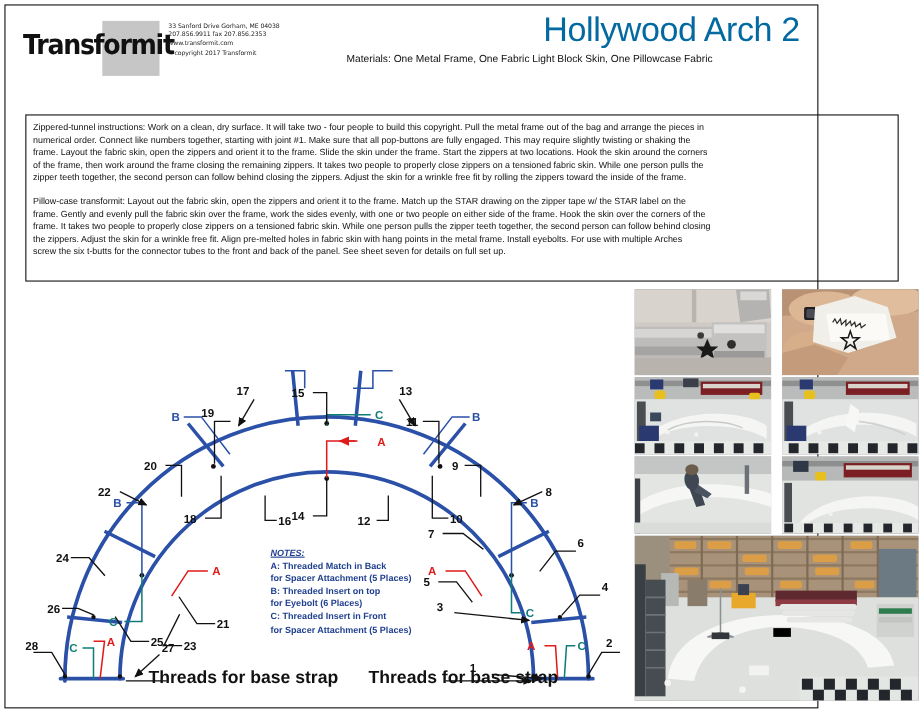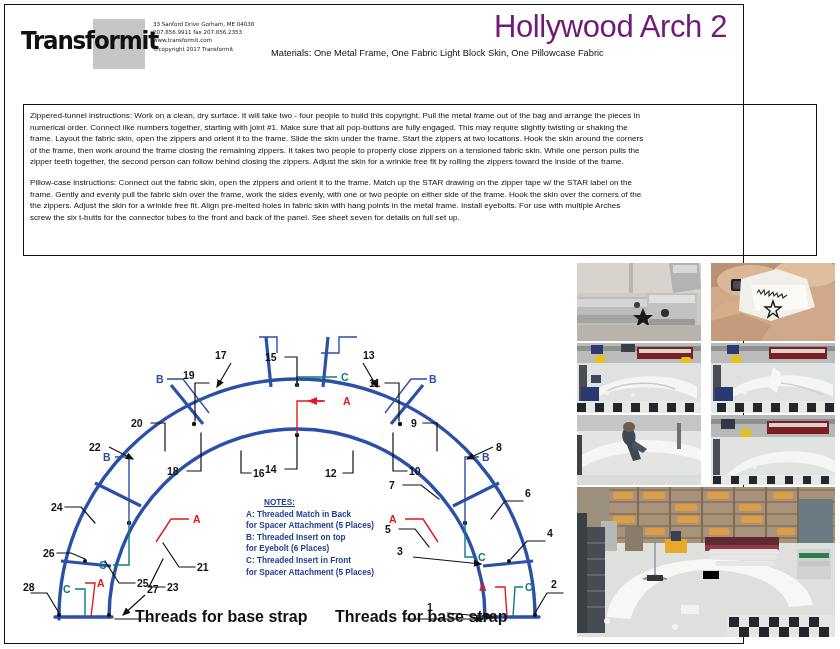--- a/index.html
+++ b/index.html
@@ -52,34 +52,34 @@
     color: #1a1a1a;
     letter-spacing: -0.05px;
   }
   .addr div { white-space: nowrap; }
 
   .doc-title {
     position: absolute; right: 16px; top: 4px;
     font-family: "Liberation Sans", sans-serif;
     font-size: 31px;
     font-weight: normal;
-    color: #701a75;
+    color: #0369a1;
     letter-spacing: -0.4px;
     white-space: nowrap;
   }
   .materials {
     position: absolute; right: 16px; top: 42px;
     width: 456px;
     font-family: "Liberation Sans", sans-serif;
     font-size: 9.3px;
     line-height: 12.6px;
     color: #111;
     text-align: left;
   }
-  .materials div { white-space: nowrap; }
+  .materials div { white-space: nowrap; margin-left: 44px; }
 
   
   .instr-box {
     position: absolute;
     left: 18px; top: 99px;
     width: 794px; height: 152px;
     border: 1px solid #111;
     box-sizing: border-box;
     padding: 5px 6px 0 6px;
   }
@@ -106,23 +106,23 @@
   .notes {
     position: absolute;
     left: 241px; top: 492px;
     font-family: "Liberation Sans", sans-serif;
     font-size: 8.2px;
     line-height: 11.6px;
     color: #1f3f8f;
     font-weight: bold;
   }
   .notes .nt-title {
+    font-style: italic;
     text-decoration: underline;
     font-weight: bold;
-    margin-left: 18px;
   }
   .notes div { white-space: nowrap; }
 
   .base-label {
     position: absolute;
     font-family: "Liberation Sans", sans-serif;
     font-size: 16px;
     font-weight: bold;
     color: #111;
     white-space: nowrap;
@@ -186,22 +186,23 @@
 
   <div class="instr-box">
     <p class="para">
       <span class="ln">Zippered-tunnel instructions: Work on a clean, dry surface. It will take two - four people to build this copyright. Pull the metal frame out of the bag and arrange the pieces in</span>
       <span class="ln">numerical order. Connect like numbers together, starting with joint #1. Make sure that all pop-buttons are fully engaged. This may require slightly twisting or shaking the</span>
       <span class="ln">frame. Layout the fabric skin, open the zippers and orient it to the frame. Slide the skin under the frame.  Start the zippers at two  locations. Hook the skin around the corners</span>
       <span class="ln">of the  frame, then work around the frame closing the  remaining zippers.  It takes two people to properly close zippers on a tensioned fabric skin. While one person pulls the</span>
       <span class="ln">zipper teeth together, the second person can follow behind closing the zippers.  Adjust the skin for a wrinkle free fit by rolling the zippers toward the inside of the frame.</span>
     </p>
     <p class="para">
-      <span class="ln">Pillow-case instructions:  Connect out the fabric skin, open the zippers and orient it to the frame. Match up the STAR drawing on the zipper tape  w/ the STAR label on the</span>
+      <span class="ln">Pillow-case transformit:  Layout out the fabric skin, open the zippers and orient it to the frame. Match up the STAR drawing on the zipper tape  w/ the STAR label on the</span>
       <span class="ln">frame.  Gently and evenly pull the fabric skin over the frame, work the sides evenly, with one or two people on either side of the frame. Hook the skin over the corners of the</span>
+      <span class="ln">frame. It takes two people to properly close zippers on a tensioned fabric skin. While one person pulls the zipper teeth together, the second person can follow behind closing</span>
       <span class="ln">the zippers. Adjust the skin for a wrinkle free fit.  Align pre-melted holes in fabric skin with hang points in the metal frame.  Install eyebolts.  For use with multiple Arches</span>
       <span class="ln">screw the six t-butts for the connector tubes to the front and back of the panel.  See sheet seven for details on full set up.</span>
     </p>
   </div>
 
   <div class="diagram">
     <svg width="548" height="380" viewBox="0 0 548 380" xmlns="http://www.w3.org/2000/svg">
       <defs>
         <style>
           .fr      { fill:none; stroke:#2b50a8; stroke-width:3.4; stroke-linecap:round; }

